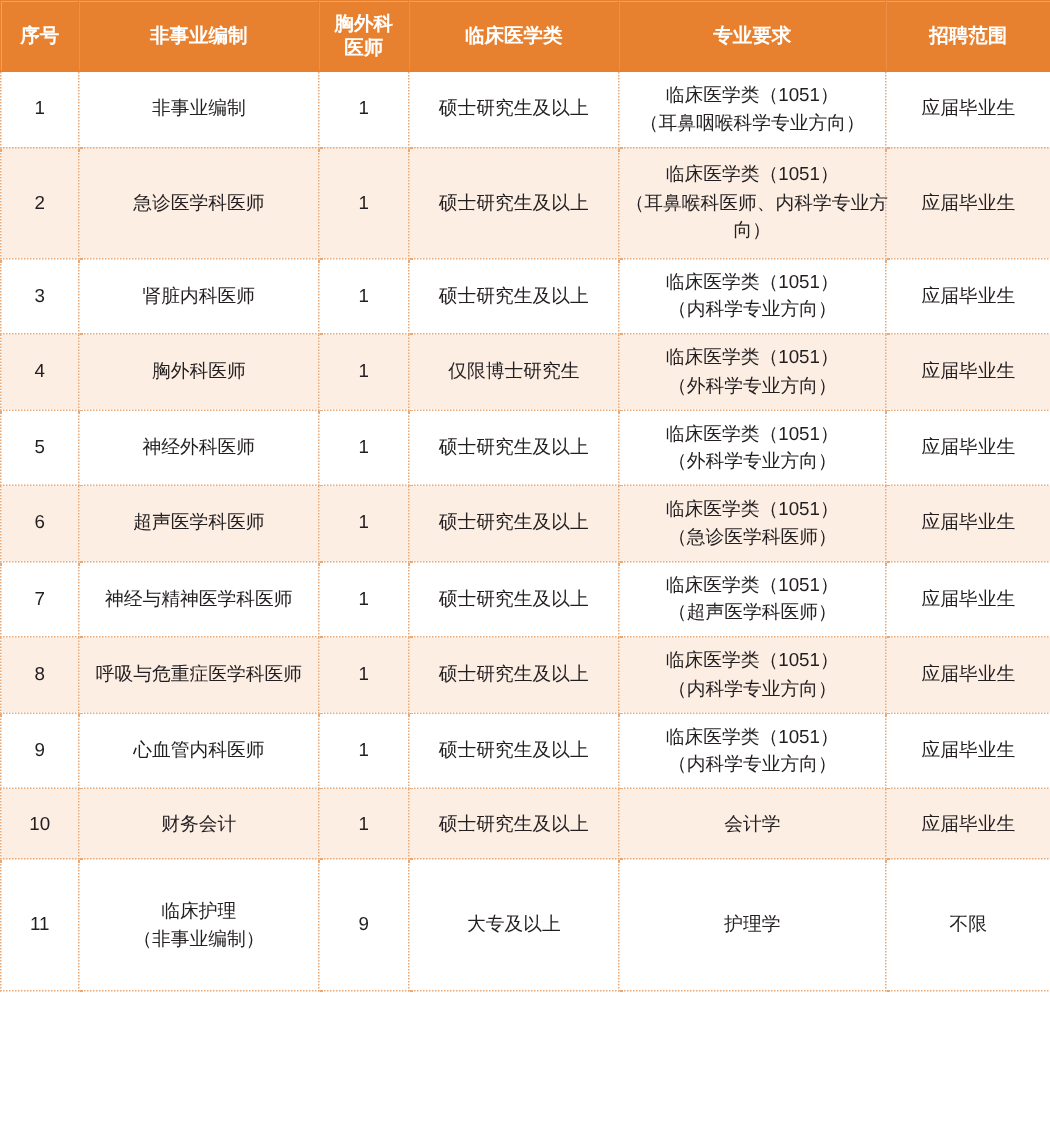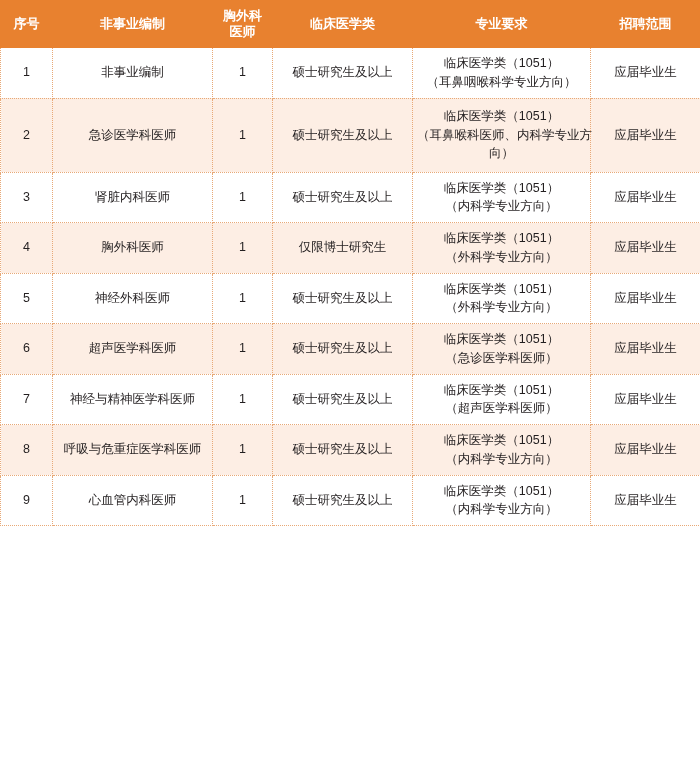--- a/index.html
+++ b/index.html
@@ -243,14 +243,47 @@
           <span class="cell-line">硕士研究生及以上</span>
         </td>
         <td>
           <span class="cell-line">临床医学类（1051）</span>
           <span class="cell-line">（内科学专业方向）</span>
         </td>
         <td>
           <span class="cell-line">应届毕业生</span>
         </td>
       </tr>
+      <tr>
+        <td class="num-cell">10</td>
+        <td>
+          <span class="cell-line">财务会计</span>
+        </td>
+        <td class="num-cell">1</td>
+        <td>
+          <span class="cell-line">硕士研究生及以上</span>
+        </td>
+        <td>
+          <span class="cell-line">会计学</span>
+        </td>
+        <td>
+          <span class="cell-line">应届毕业生</span>
+        </td>
+      </tr>
+      <tr class="xtall">
+        <td class="num-cell">11</td>
+        <td>
+          <span class="cell-line">临床护理</span>
+          <span class="cell-line">（非事业编制）</span>
+        </td>
+        <td class="num-cell">9</td>
+        <td>
+          <span class="cell-line">大专及以上</span>
+        </td>
+        <td>
+          <span class="cell-line">护理学</span>
+        </td>
+        <td>
+          <span class="cell-line">不限</span>
+        </td>
+      </tr>
     </tbody>
 </table>
 
 </body></html>

